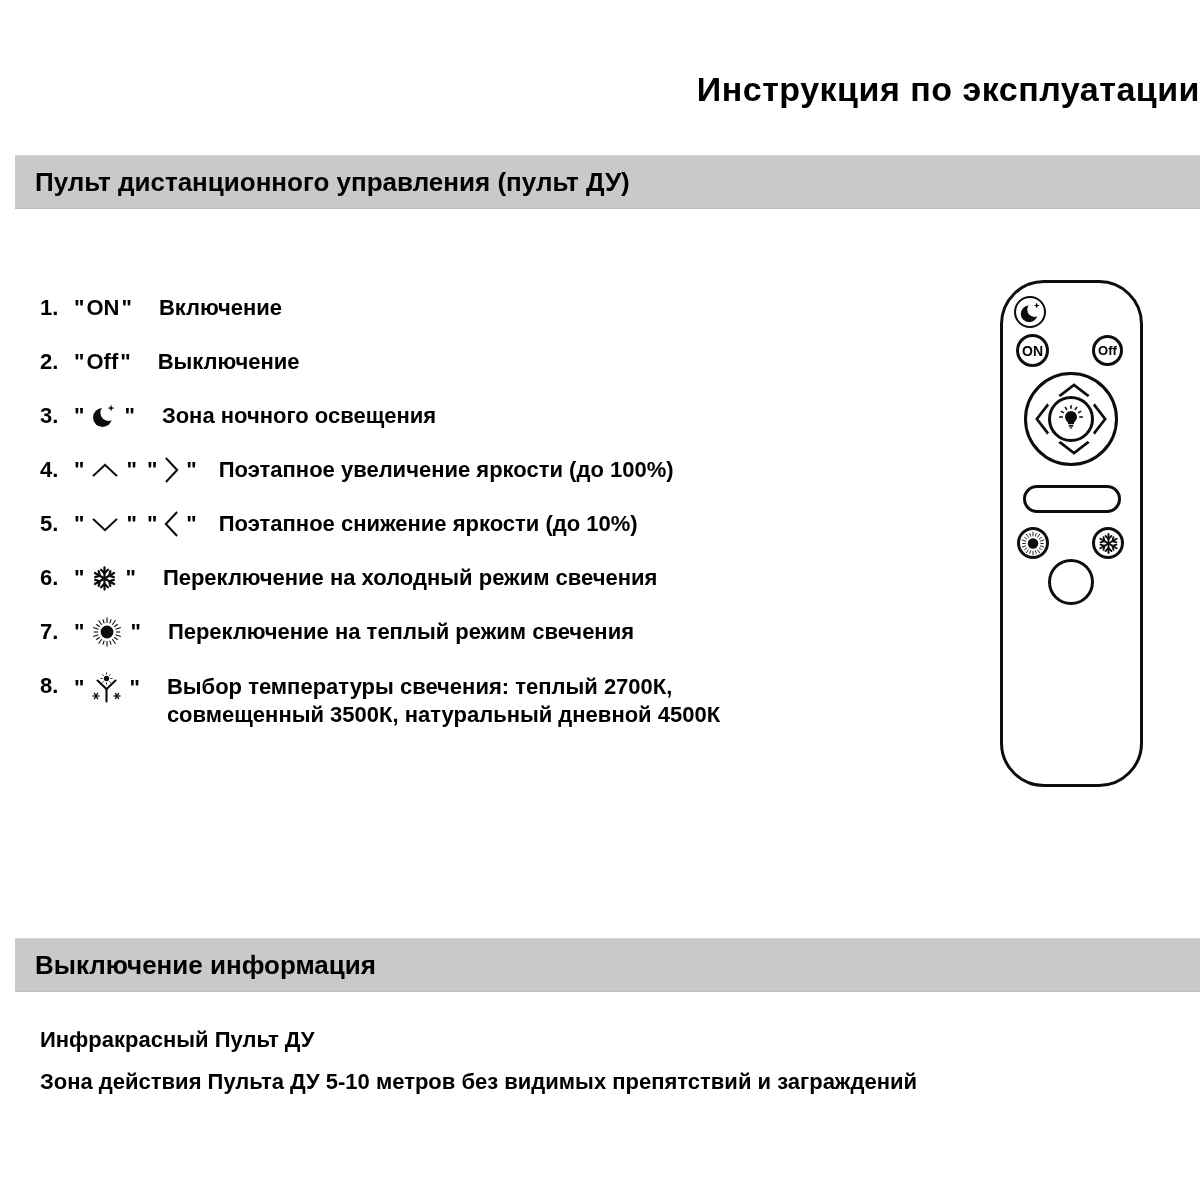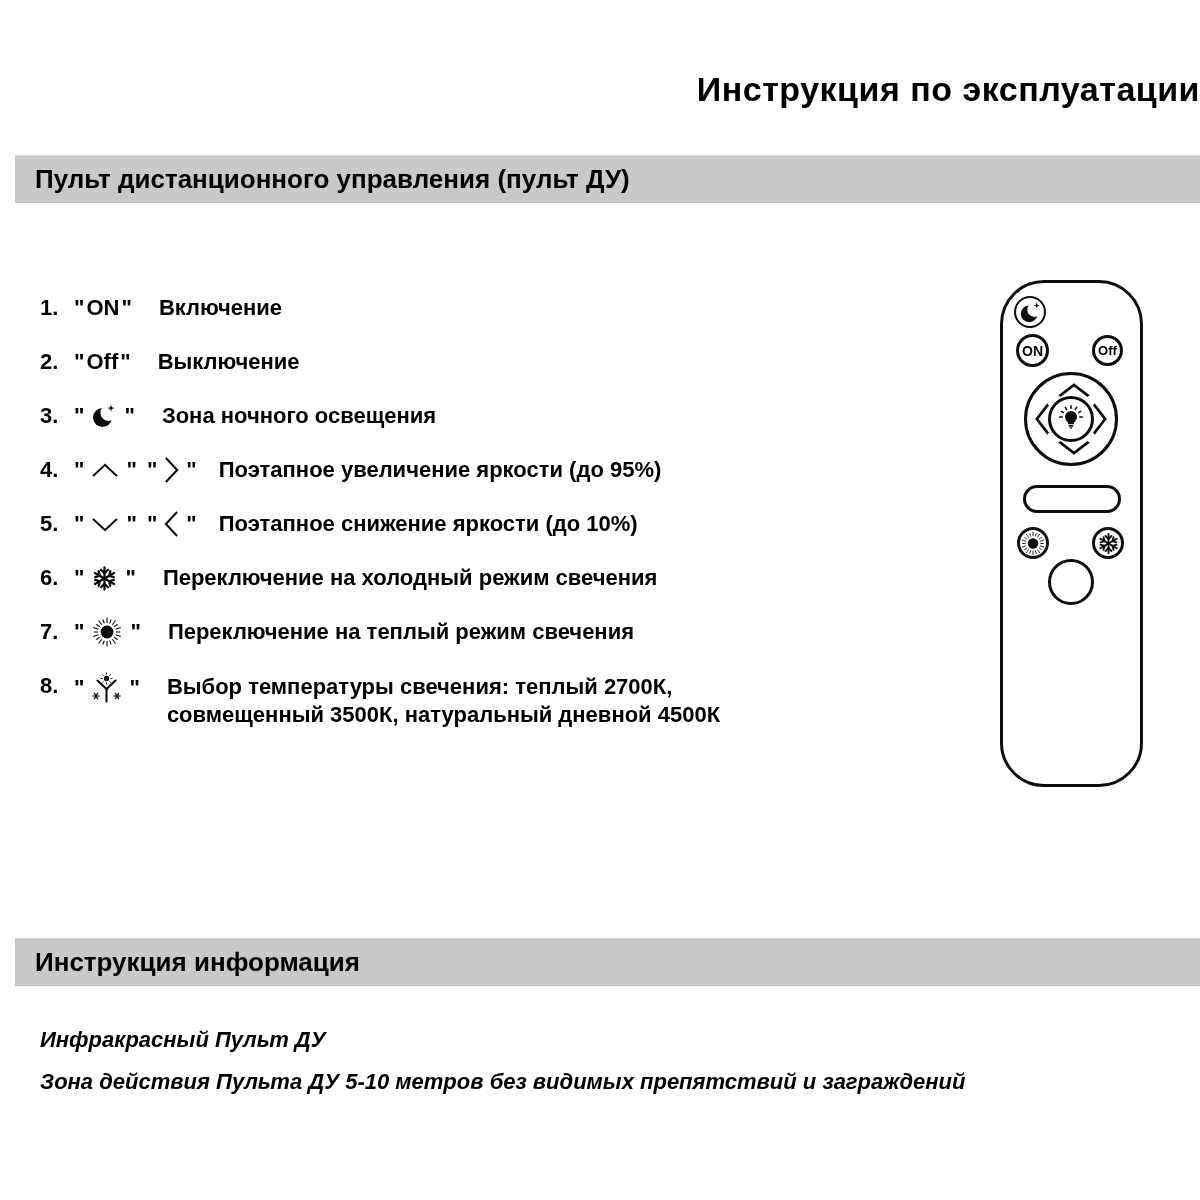--- a/index.html
+++ b/index.html
@@ -5,21 +5,21 @@
   html,body{margin:0;padding:0;}
   body{
     width:1200px;height:1200px;background:#ffffff;color:#000;
     font-family:"Liberation Sans",sans-serif;position:relative;overflow:hidden;
   }
   .title{
     position:absolute;top:70px;left:0;width:1200px;margin:0;
     text-align:right;font-size:34px;font-weight:bold;letter-spacing:.5px;
   }
   .bar{
-    position:absolute;left:15px;right:0;height:48px;background:#c9c9c9;
+    position:absolute;left:15px;right:0;height:54px;background:#c9c9c9;
     display:flex;align-items:center;padding-left:20px;box-sizing:border-box;
     font-size:26px;font-weight:bold;border-top:1px solid #d6d6d6;border-bottom:1px solid #bfbfbf;
   }
   .bar--remote{top:155px}
   .bar--tech{top:938px}
 
   
   .instructions{position:absolute;left:40px;top:296px;width:930px;margin:0;padding:0;list-style:none;}
   .item{
     display:flex;align-items:flex-start;margin-bottom:30px;
@@ -70,21 +70,21 @@
     border:3px solid #0d0d0d;border-radius:15px;box-sizing:border-box;background:#fff;
   }
   .rc-warm {left:14px;top:244px;width:32px;height:32px;}
   .rc-cold {left:89px;top:244px;width:32px;height:32px;}
   .rc-blank{left:45px;top:276px;width:46px;height:46px;}
   .remote [data-icon="crescent-moon"]{width:23px;height:23px}
   .remote [data-icon="warm-sun"]{width:27px;height:27px}
   .remote [data-icon="snowflake"]{width:23px;height:23px}
 
   
-  .tech-lines{position:absolute;left:40px;top:1028px;font-size:22px;font-weight:bold;font-style:italic;}
+  .tech-lines{position:absolute;left:40px;top:1028px;font-size:22px;font-weight:bold;}
   .tech-lines .line{margin-bottom:18px;line-height:24px;}
 </style>
 </head>
 <body>
 
 <div>
 
   <h1 class="title">Инструкция по эксплуатации</h1>
 
   <div class="bar bar--remote">
@@ -138,21 +138,21 @@
         </span>
         <span class="tokens">
           <span class="q">"</span>
           <span class="icon-slot" data-icon="chevron-right">
             <svg viewBox="0 0 16 28" preserveAspectRatio="none" xmlns="http://www.w3.org/2000/svg">
       <polyline points="2,2 14,14 2,26" fill="none" stroke="#0c0c0c" stroke-width="2.2"></polyline>
             </svg>
           </span>
           <span class="q">"</span>
         </span>
-        <span class="label">Поэтапное увеличение яркости (до 95%)</span>
+        <span class="label">Поэтапное увеличение яркости (до 100%)</span>
       </li>
       <li class="item item--dual">
         <span class="num">5.</span>
         <span class="tokens">
           <span class="q">"</span>
           <span class="icon-slot" data-icon="chevron-down">
             <svg viewBox="0 0 28 16" preserveAspectRatio="none" xmlns="http://www.w3.org/2000/svg">
       <polyline points="2,2 14,14 26,2" fill="none" stroke="#0c0c0c" stroke-width="2.2"></polyline>
             </svg>
           </span>
@@ -398,21 +398,21 @@
         <line x1="14" y1="8.4" x2="17.6" y2="4.9"></line>
               </g>
             </g>
           </svg>
         </span>
     </div>
     <div class="rc-circle rc-blank"></div>
   </div>
 
   <div class="bar bar--tech">
-    <span>Инструкция информация</span>
+    <span>Выключение информация</span>
   </div>
 
   <div class="tech-lines" id="tech-lines">
       <div class="line">Инфракрасный Пульт ДУ</div>
       <div class="line">Зона действия Пульта ДУ 5-10 метров без видимых препятствий и заграждений</div>
     </div>
 
 </div>
 
 </body></html>

